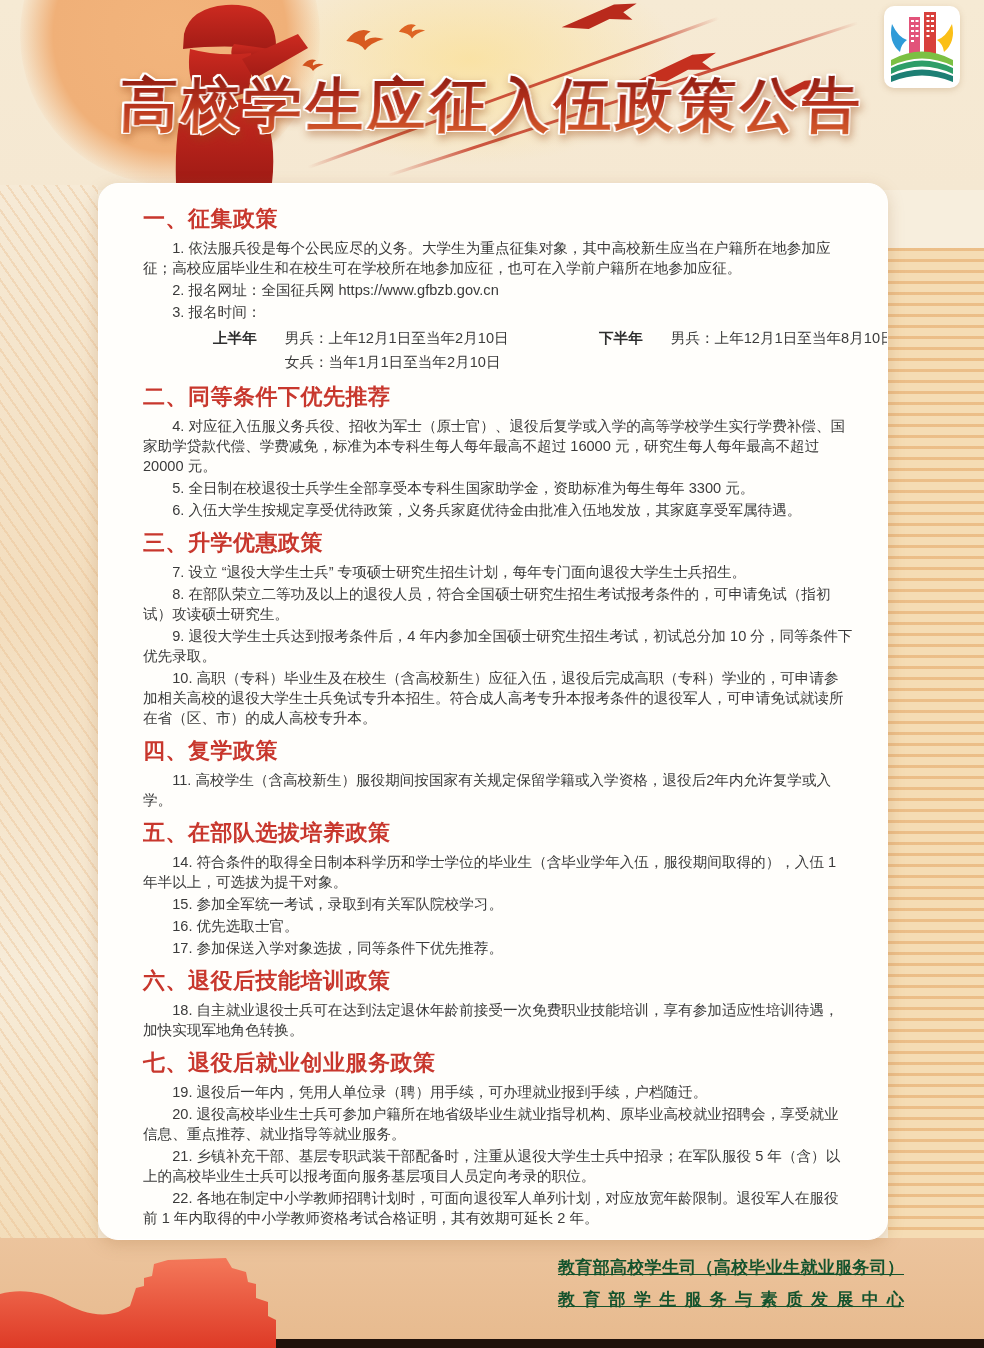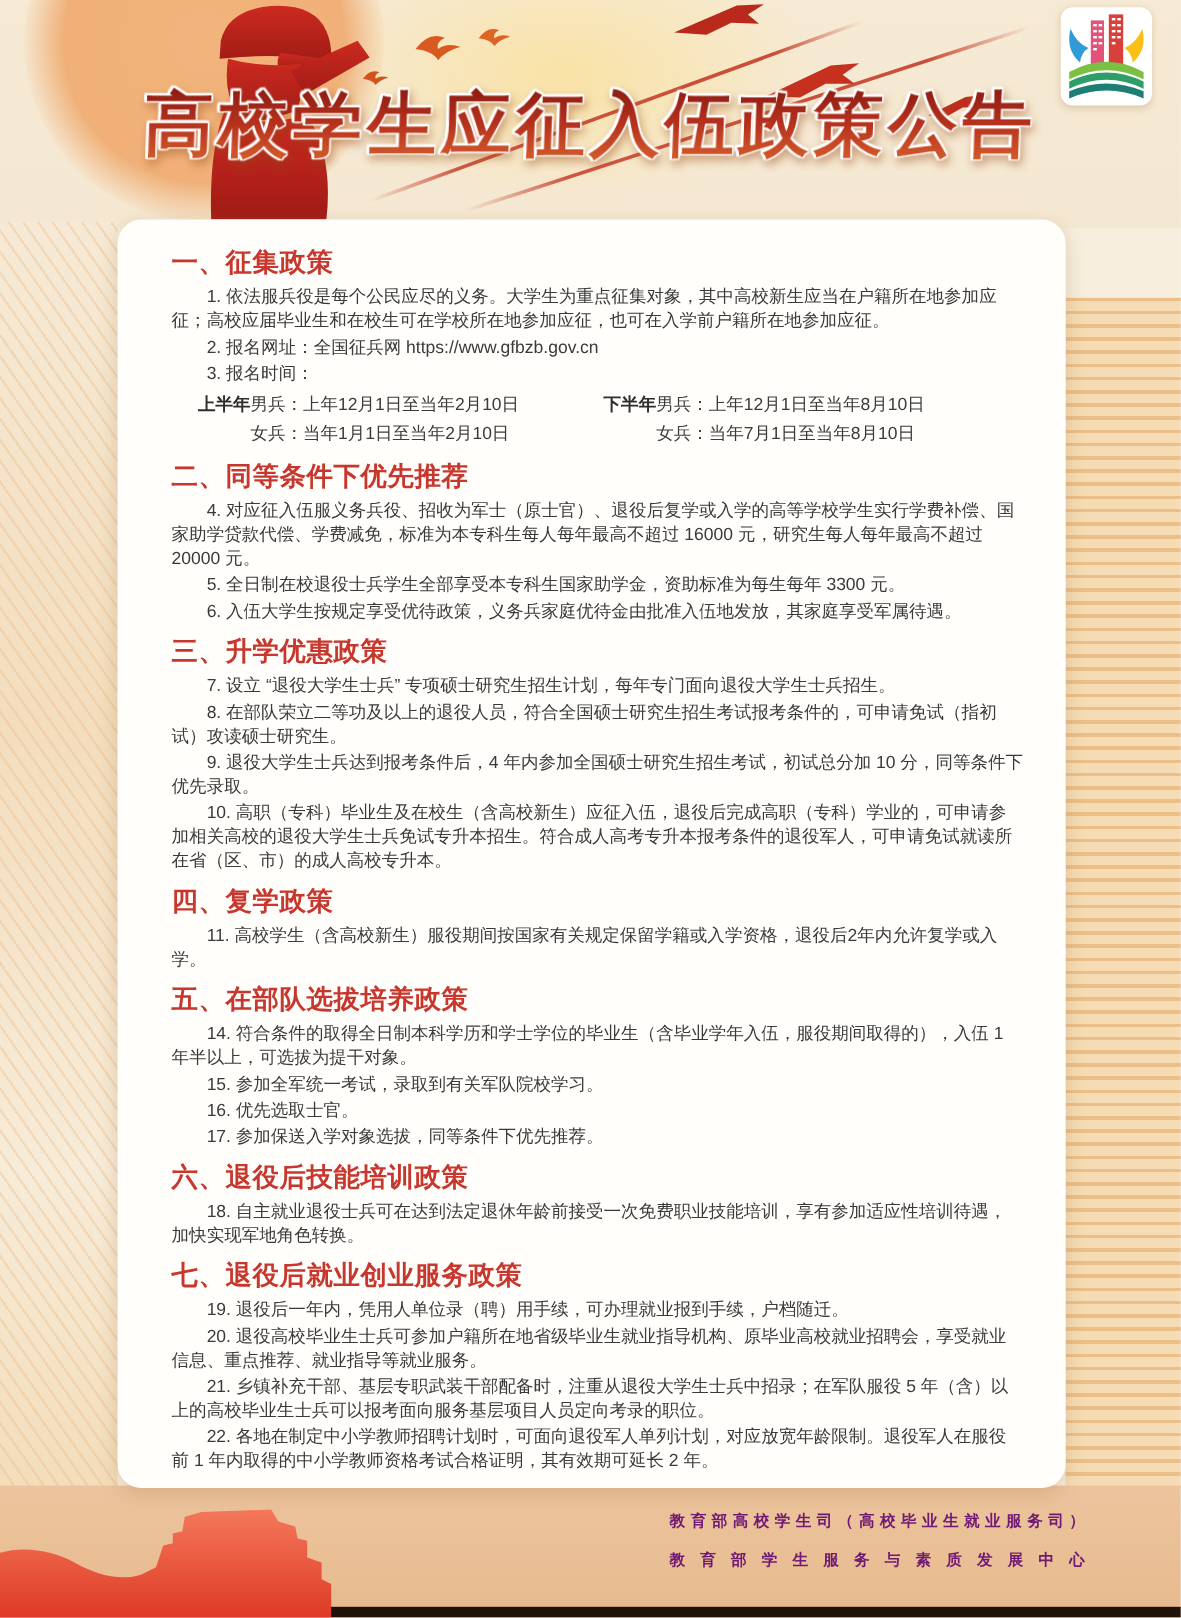--- a/index.html
+++ b/index.html
@@ -68,28 +68,28 @@
     box-sizing:border-box;padding:22px 34px 32px 44px;
     overflow:hidden;color:#3a3a3a;font-size:14.6px;line-height:20px;
   }
   .card h2{
     color:#c8372d;font-size:22px;line-height:26px;font-weight:800;
     letter-spacing:.5px;margin:10px 0 6px;
   }
   .card section:first-child h2{margin-top:0;}
   .card p{margin:2px 0 0;text-indent:2em;}
   .schedule{display:flex;margin:4px 0 0;padding-left:22px;}
-  .sched-col{display:flex;gap:0;}
+  .sched-col{display:flex;gap:28px;margin-left:48px;}
   .sched-col.first{width:338px;flex:0 0 338px;}
   .sched-half{font-weight:bold;color:#2e2e2e;line-height:24px;white-space:nowrap;}
   .sched-lines div{line-height:24px;white-space:nowrap;}
   
   .footer{
     position:absolute;z-index:2;right:80px;top:1252px;width:346px;
-    color:#701a75;font-weight:bold;font-size:13px;
+    color:#14532d;font-weight:bold;font-size:17px;text-decoration:underline;
   }
   .footer .f1{line-height:32px;text-align:justify;text-align-last:justify;}
   .footer .f2{line-height:32px;text-align:justify;text-align-last:justify;}
   .greatwall{position:absolute;z-index:1;left:0;top:1248px;}
 </style>
 </head>
 <body>
 
 <div>
 
@@ -184,21 +184,20 @@
           <span class="sched-half">上半年</span>
           <div class="sched-lines">
             <div>男兵：上年12月1日至当年2月10日</div>
             <div>女兵：当年1月1日至当年2月10日</div>
           </div>
         </div>
         <div class="sched-col">
           <span class="sched-half">下半年</span>
           <div class="sched-lines">
             <div>男兵：上年12月1日至当年8月10日</div>
-            <div>女兵：当年7月1日至当年8月10日</div>
           </div>
         </div>
       </div>
     </section>
 
     <section>
       <h2>二、同等条件下优先推荐</h2>
       <p>4. 对应征入伍服义务兵役、招收为军士（原士官）、退役后复学或入学的高等学校学生实行学费补偿、国家助学贷款代偿、学费减免，标准为本专科生每人每年最高不超过 16000 元，研究生每人每年最高不超过 20000 元。</p>
       <p>5. 全日制在校退役士兵学生全部享受本专科生国家助学金，资助标准为每生每年 3300 元。</p>
       <p>6. 入伍大学生按规定享受优待政策，义务兵家庭优待金由批准入伍地发放，其家庭享受军属待遇。</p>

